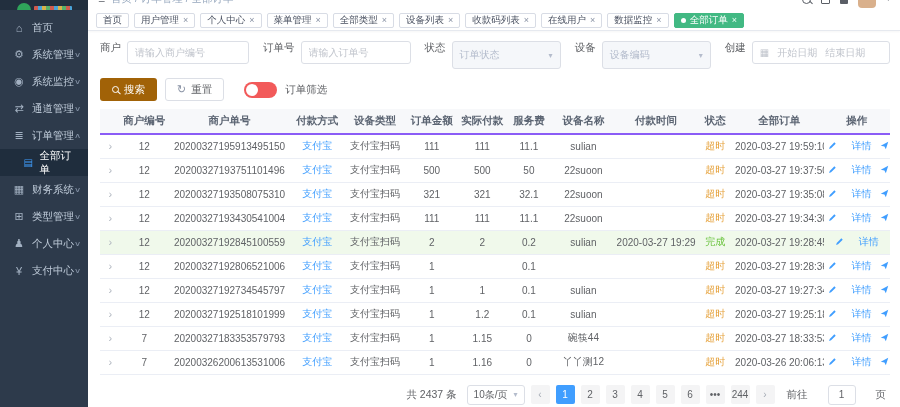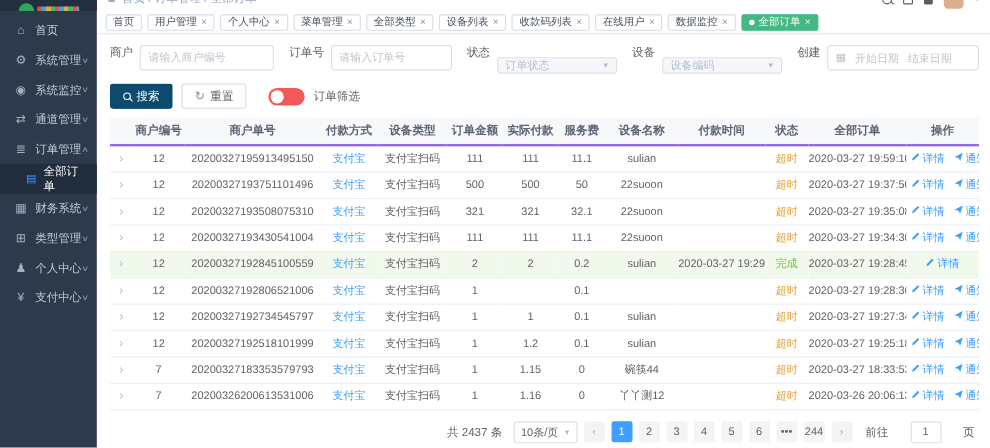--- a/index.html
+++ b/index.html
@@ -55,32 +55,32 @@
   .tag.active .x { color:#eafff4; }
   .tag .dot { width:5px; height:5px; border-radius:50%; background:#fff; }
 
   
   .filters { display:flex; align-items:flex-start; padding:10px 10px 0 12px; gap:6px; font-size:10.5px; color:#606266; }
   .flabel { white-space:nowrap; margin-left:8px; }
   .flabel:first-child { margin-left:0; }
   .finput { height:23px; border:1px solid #dcdfe6; border-radius:3px; padding:0 7px;
     font-size:10px; color:#606266; outline:none; font-family:inherit; }
   .finput::placeholder { color:#c0c4cc; }
-  .fselect { height:15px; border:1px solid #dcdfe6; border-radius:3px; background:#f5f7fa;
-    display:inline-flex; align-items:center; justify-content:space-between; padding:0 7px; cursor:pointer;margin-top:11px; }
+  .fselect { height:28px; border:1px solid #dcdfe6; border-radius:3px; background:#f5f7fa;
+    display:inline-flex; align-items:center; justify-content:space-between; padding:0 7px; cursor:pointer; }
   .fselect .ph { color:#b4bccc; font-size:10px; }
   .fselect .caret { color:#b4bccc; font-size:8px; }
   .fdate { height:23px; border:1px solid #dcdfe6; border-radius:3px; background:#fff;
     display:inline-flex; align-items:center; gap:8px; padding:0 7px; color:#c0c4cc; font-size:10px; cursor:pointer; }
   .cal { color:#c0c4cc; font-size:10px; }
 
   .actions-row { display:flex; align-items:center; padding:9px 10px 8px 12px; gap:8px; }
   .btn { height:23px; border-radius:3px; font-size:10.5px; display:inline-flex;
     align-items:center; gap:5px; padding:0 11px; cursor:pointer; border:1px solid transparent; font-family:inherit; }
-  .btn.primary { background:#0c4a6e; color:#fff; }
+  .btn.primary { background:#a16207; color:#fff; }
   .btn.plain { background:#fff; border-color:#dcdfe6; color:#606266; }
   .ms { width:7px; height:7px; border:1.4px solid #fff; border-radius:50%; position:relative; display:inline-block; }
   .ms::after { content:""; position:absolute; width:3.5px; height:1.4px; background:#fff;
     transform:rotate(45deg); right:-2.8px; bottom:-1px; }
   .ri { font-size:11px; color:#8a93a5; }
   .switch { width:33px; height:16px; border-radius:9px; background:#f25a5a; position:relative;
     cursor:pointer; display:inline-block; margin-left:12px; }
   .switch .knob { position:absolute; left:2px; top:2px; width:12px; height:12px;
     border-radius:50%; background:#fff; }
   .switch-label { font-size:10.5px; color:#606266; }
@@ -90,21 +90,21 @@
   table { width:100%; border-collapse:collapse; table-layout:fixed; }
   thead th { background:#f7f8fa; color:#5b6472; font-weight:bold; font-size:10.5px;
     height:25px; text-align:center; border-bottom:2px solid #8b5cf6; white-space:nowrap; }
   tbody td { height:24px; font-size:10px; color:#606266; text-align:center;
     border-bottom:1px solid #ebeef5; white-space:nowrap; overflow:hidden; }
   tbody tr.hl td { background:#f0f9eb; }
   .expand-arrow { color:#b0b6bf; font-size:11px; cursor:pointer; }
   .pay-link { color:#409eff; cursor:pointer; }
   .st-warning { color:#e6a23c; }
   .st-success { color:#67c23a; }
-  .op-link { color:#409eff; cursor:pointer; display:inline-flex; align-items:center; gap:2px; margin:0 4px; }
+  .op-link { color:#409eff; cursor:pointer; display:inline-flex; align-items:center; gap:15px; margin:0 4px; }
   .op-link svg { width:9px; height:9px; fill:#409eff; }
 
   
   .pager { display:flex; align-items:center; justify-content:flex-end; gap:6px;
     padding:10px 14px 0 0; font-size:10.5px; color:#606266; }
   .pg-total { margin-right:4px; }
   .pg-size { height:20px; border:1px solid #dcdfe6; border-radius:3px; display:inline-flex;
     align-items:center; gap:6px; padding:0 6px; color:#606266; background:#fff; cursor:pointer; font-size:10px; }
   .pg-size .caret { font-size:8px; color:#b4bccc; }
   .pg-btn { min-width:19px; height:19px; border-radius:2px; background:#f4f4f5; color:#606266;

